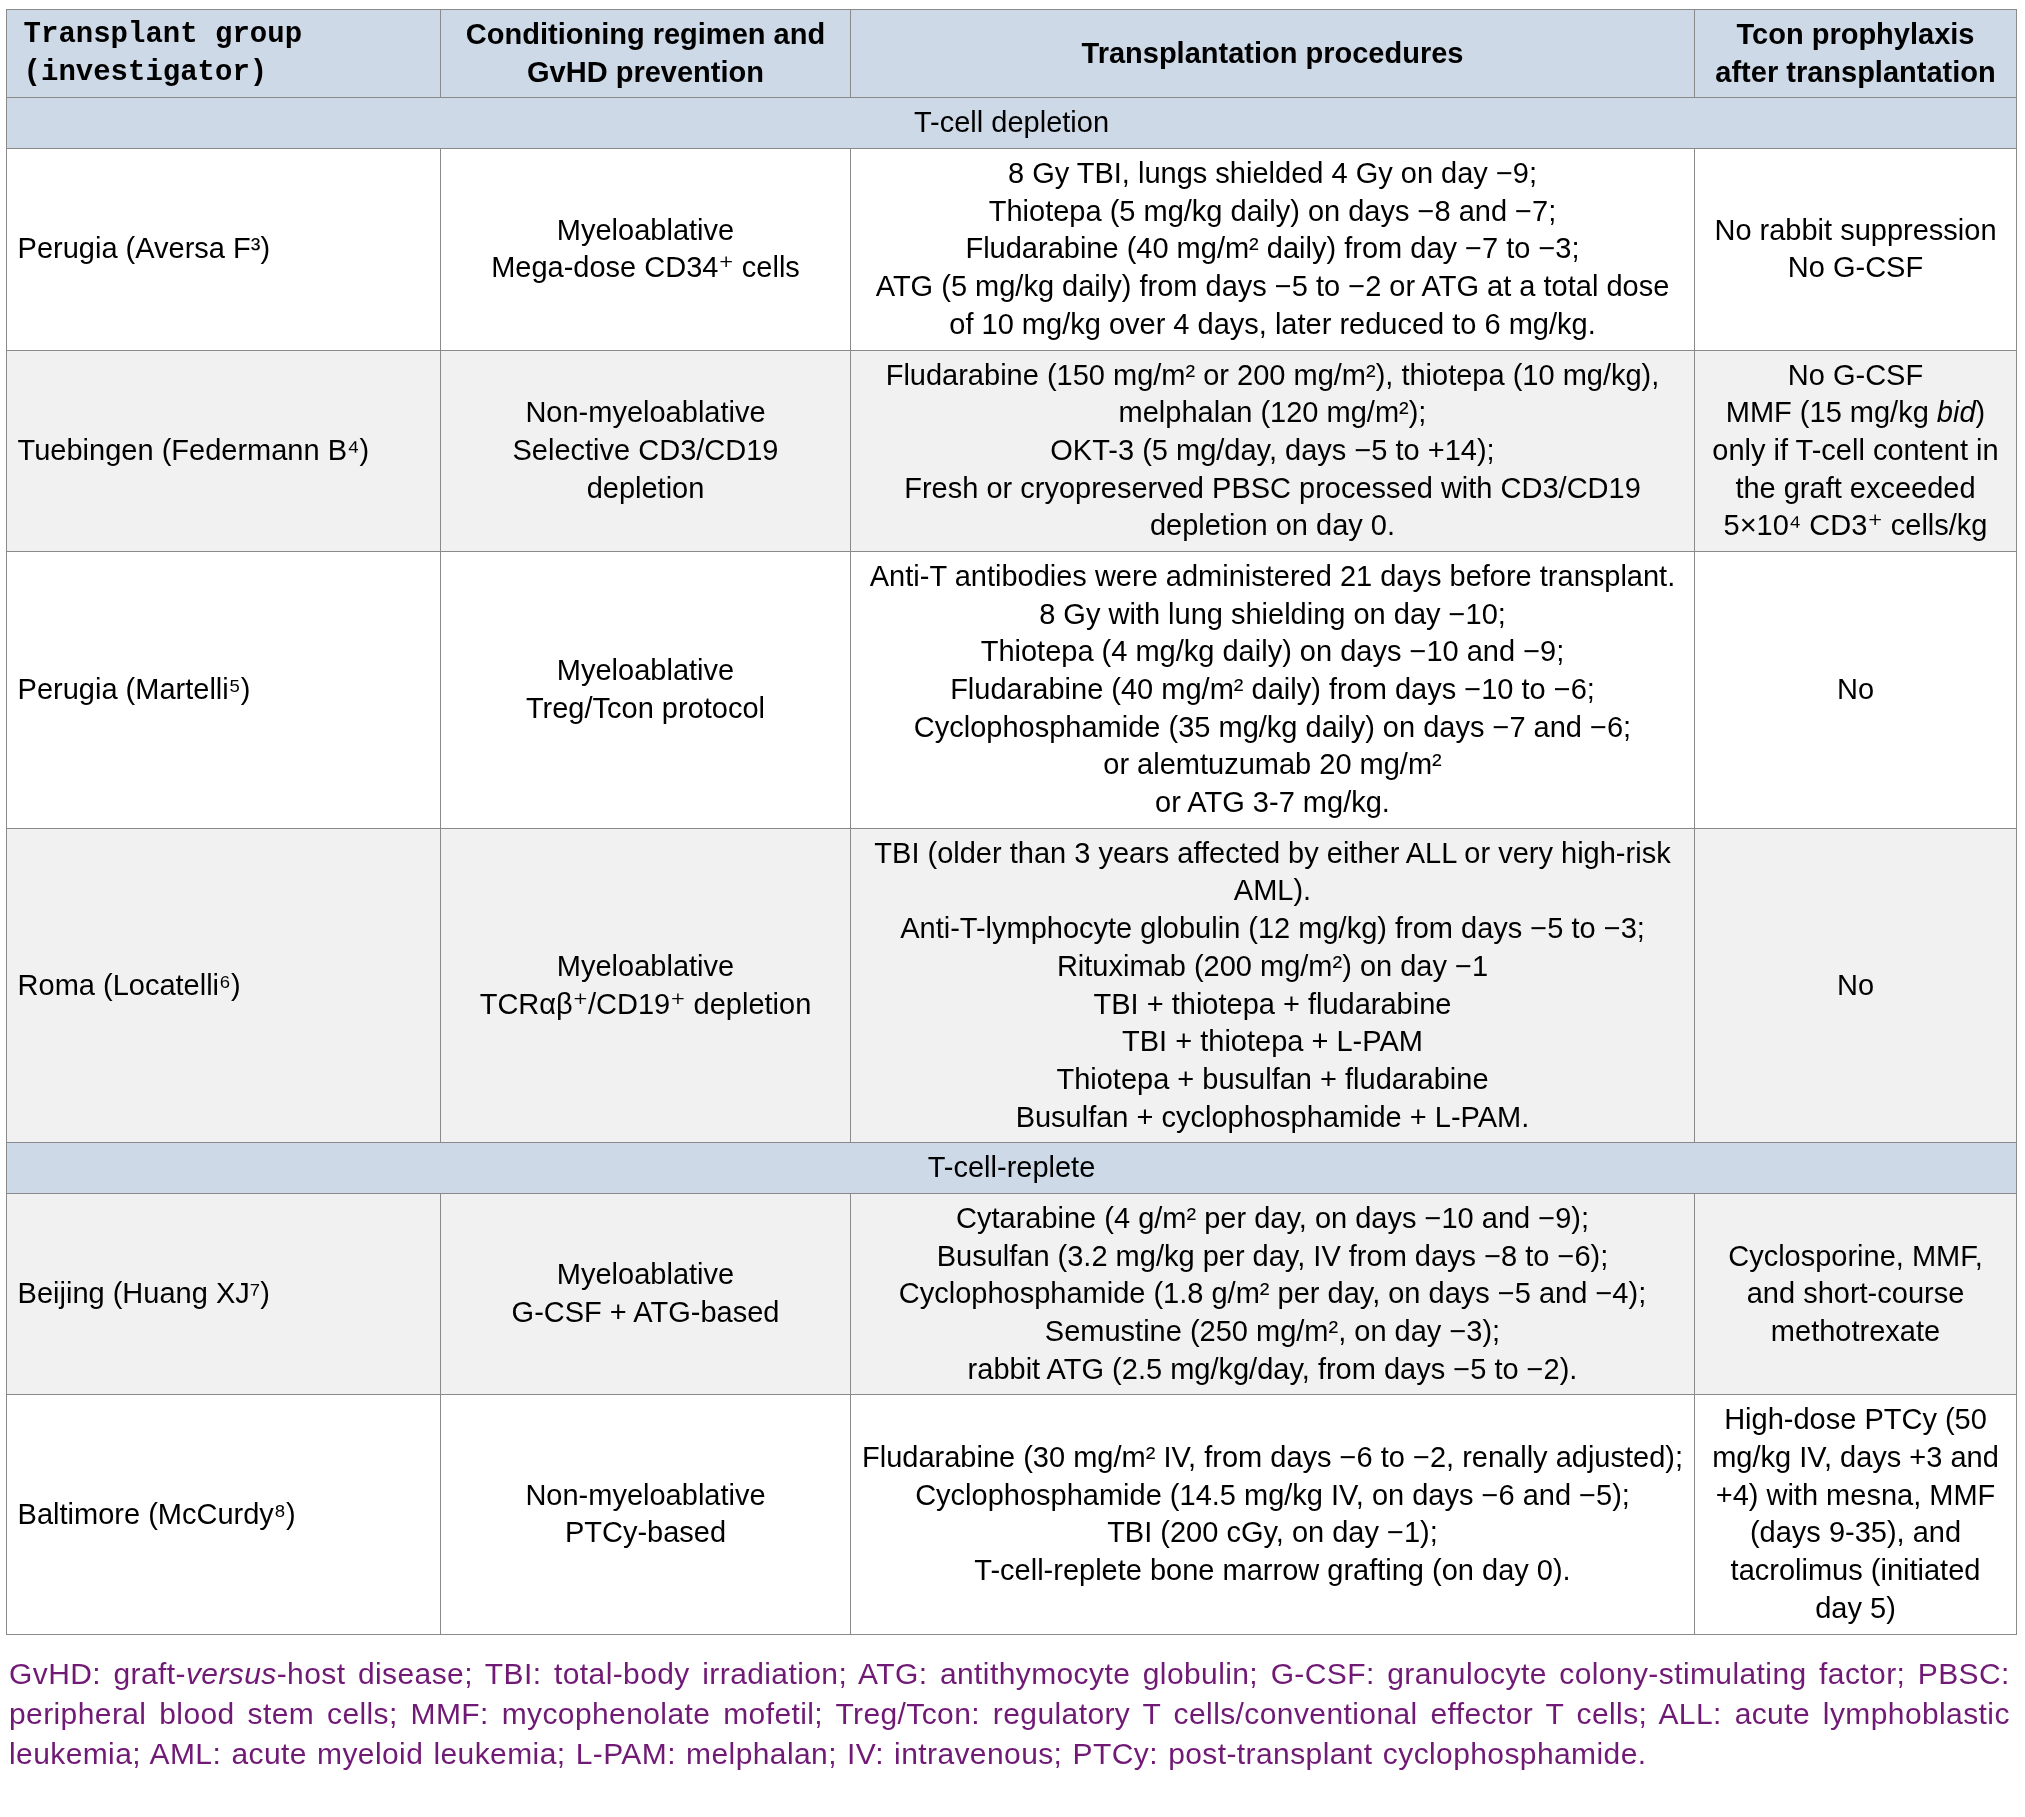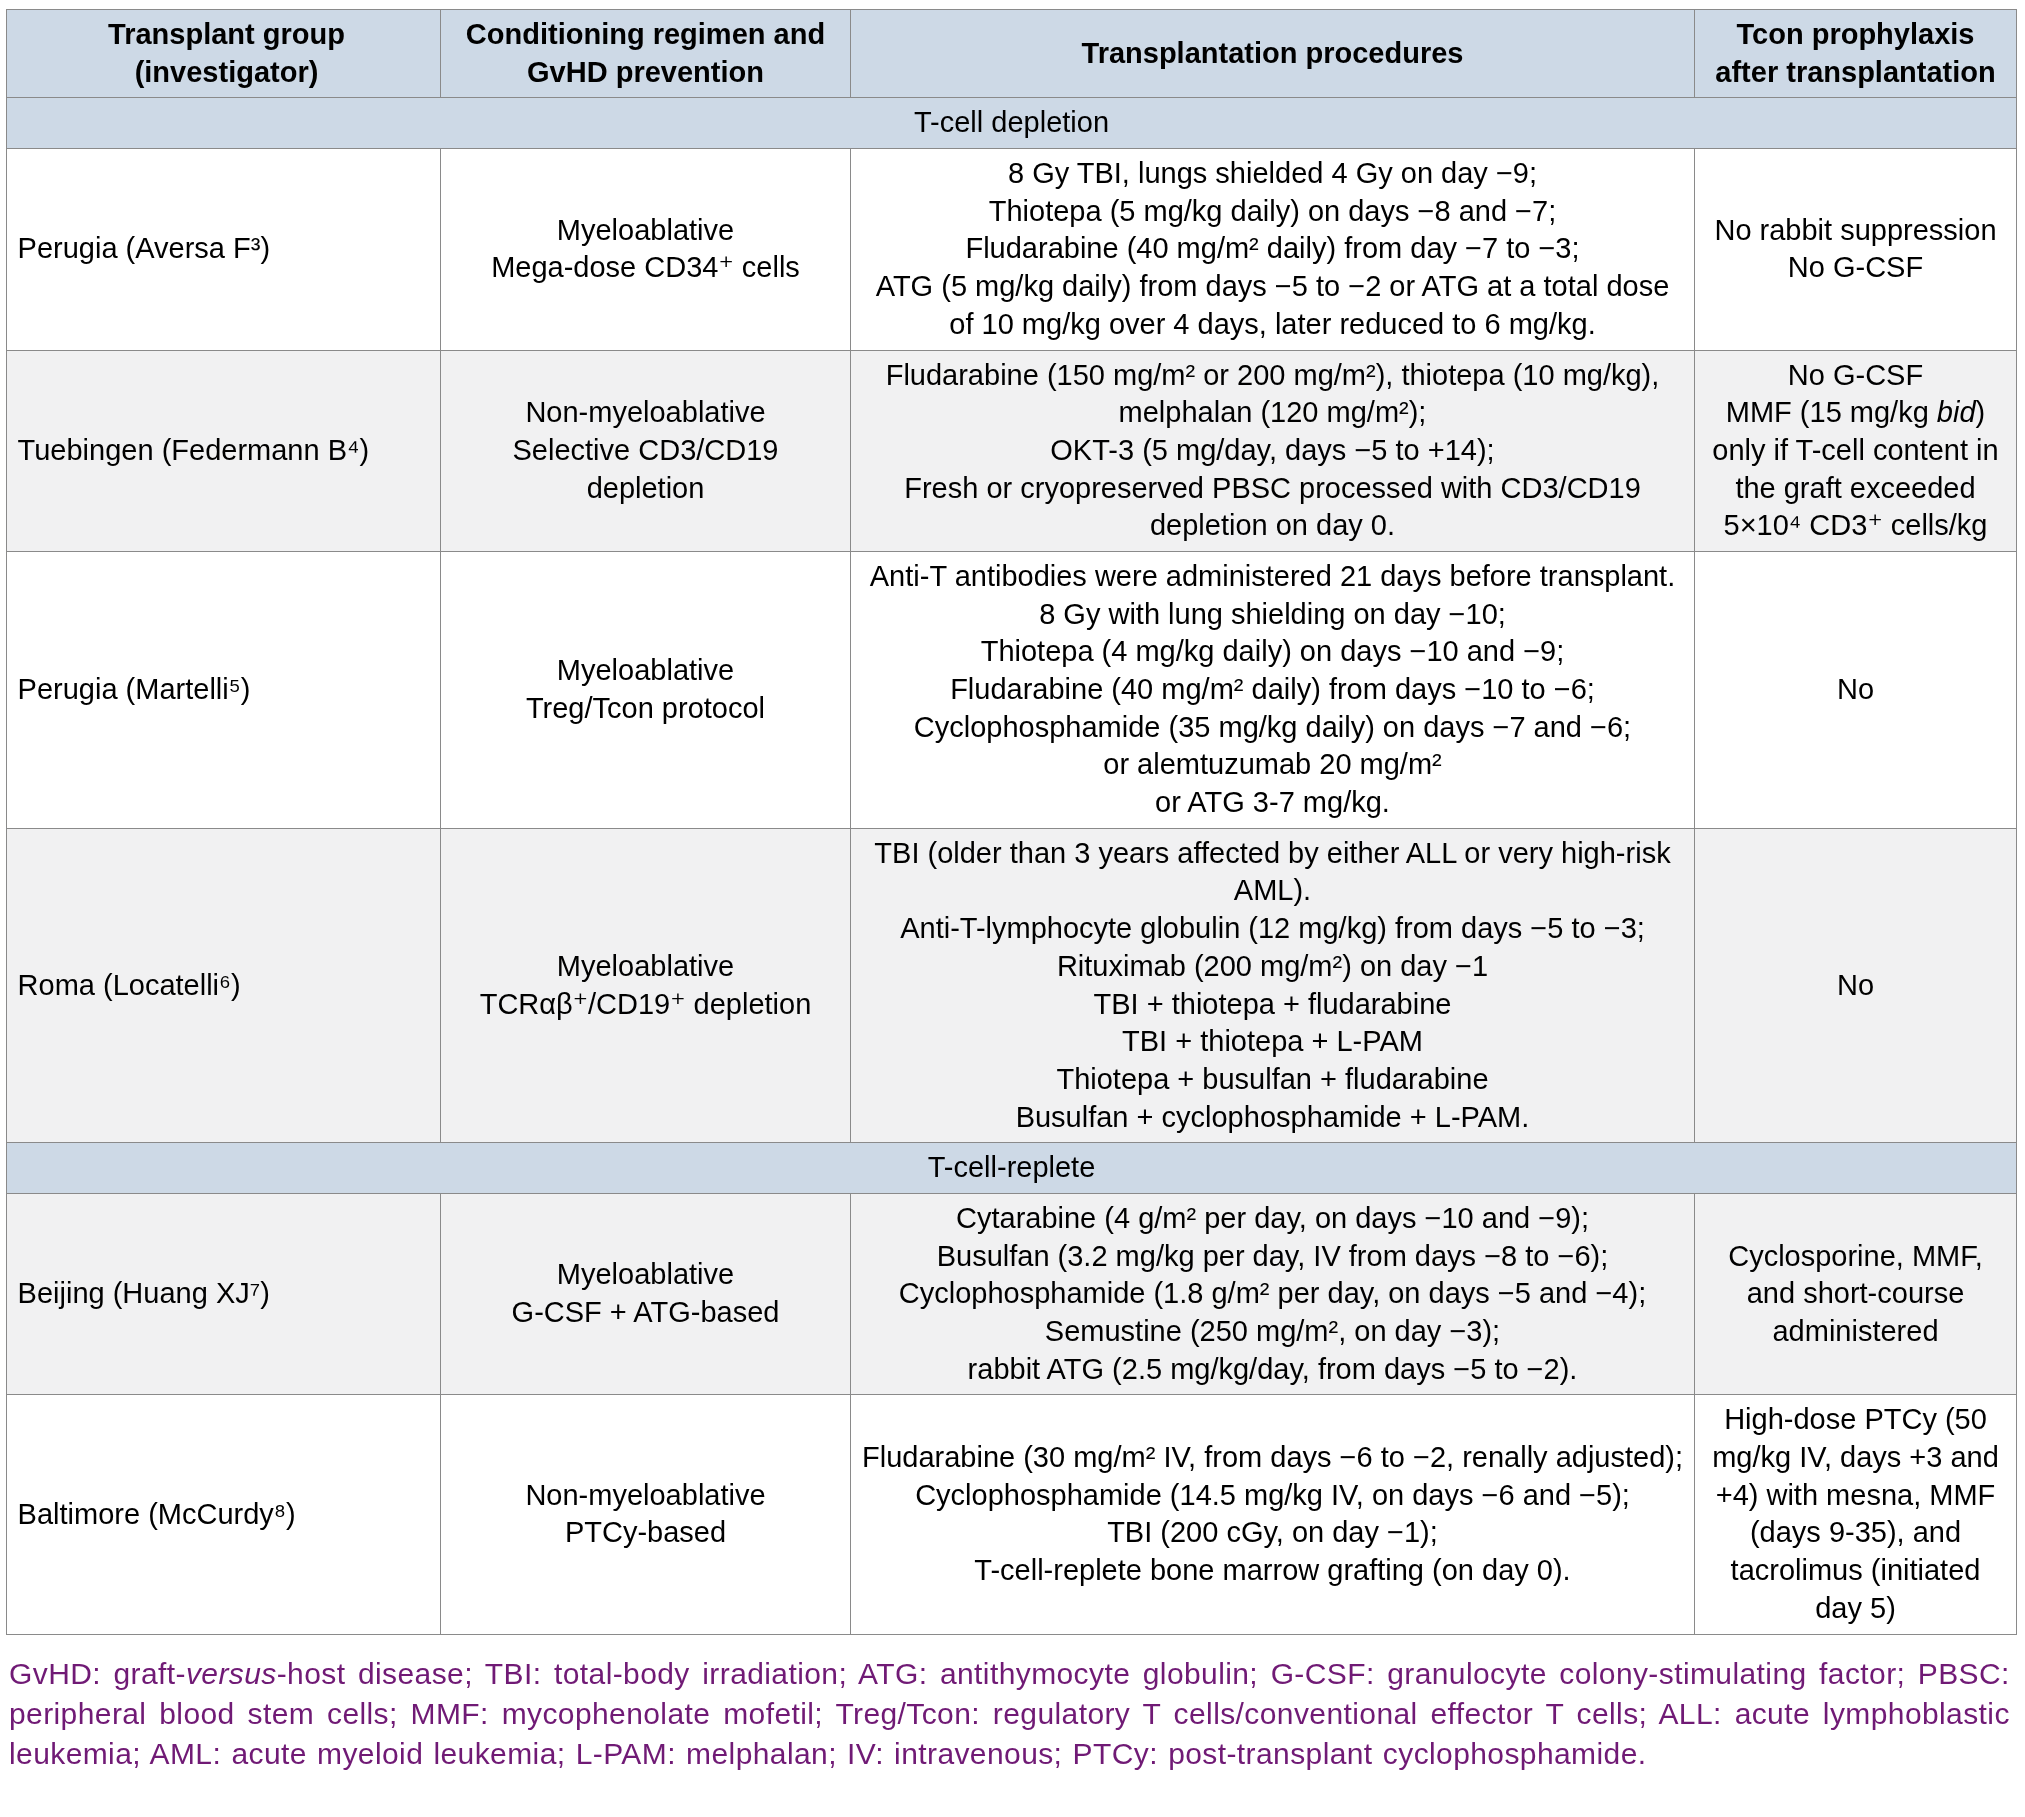--- a/index.html
+++ b/index.html
@@ -34,22 +34,23 @@
   
   thead th{
     background:#cdd9e6;
     color:#1b5180;
     font-weight:bold;
     text-align:center;
     padding:10.6px 12px;
     border-bottom:2.3px solid #8a8a8a;
   }
   thead th.col-group{
-    text-align:center;
+    text-align:left;
     padding-left:16.6px;
+    font-family:Liberation Mono, monospace;
   }
   
   td.section-row{
     background:#cdd9e6;
     color:#1b5180;
     font-weight:normal;
     text-align:center;
     padding:6.8px 7.6px;
     border-top:2.3px solid #8a8a8a;
     border-bottom:2.3px solid #8a8a8a;
@@ -165,21 +166,21 @@
 
       <tr class="shaded">
         <td class="cell-group">Beijing (Huang XJ⁷)</td>
         <td class="cell-center">Myeloablative
 G-CSF + ATG-based</td>
         <td class="cell-center">Cytarabine (4 g/m² per day, on days −10 and −9);
 Busulfan (3.2 mg/kg per day, IV from days −8 to −6);
 Cyclophosphamide (1.8 g/m² per day, on days −5 and −4);
 Semustine (250 mg/m², on day −3);
 rabbit ATG (2.5 mg/kg/day, from days −5 to −2).</td>
-        <td class="cell-center">Cyclosporine, MMF, and short-course administered</td>
+        <td class="cell-center">Cyclosporine, MMF, and short-course methotrexate</td>
       </tr>
 
       <tr class="white">
         <td class="cell-group">Baltimore (McCurdy⁸)</td>
         <td class="cell-center">Non-myeloablative
 PTCy-based</td>
         <td class="cell-center">Fludarabine (30 mg/m² IV, from days −6 to −2, renally adjusted);
 Cyclophosphamide (14.5 mg/kg IV, on days −6 and −5);
 TBI (200 cGy, on day −1);
 T-cell-replete bone marrow grafting (on day 0).</td>

